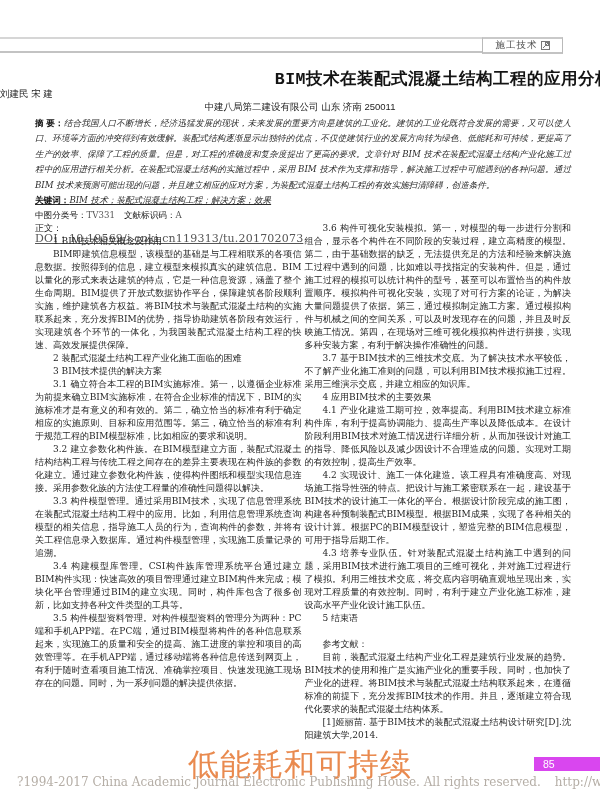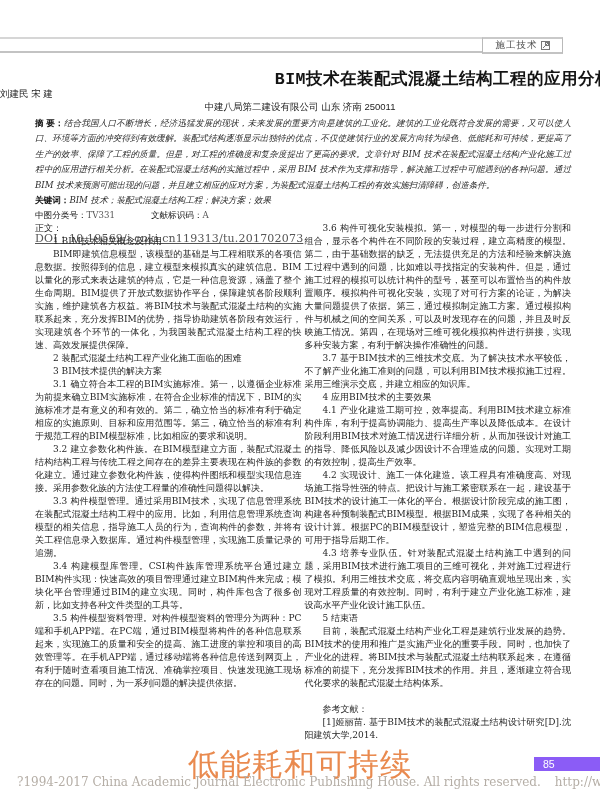--- a/index.html
+++ b/index.html
@@ -22,40 +22,40 @@
   .authors{position:absolute;top:88px;left:0;width:100%;
     font-family:"Liberation Sans","DejaVu Sans",sans-serif;font-size:9.5px;color:#222;}
   .affiliation{position:absolute;top:101px;left:0;width:100%;text-align:center;
     font-family:"Liberation Sans","DejaVu Sans",sans-serif;font-size:9.5px;color:#222;}
 
   
   .meta{position:absolute;left:35px;right:29px;top:116px;}
   .meta p{margin:0;}
   .abstract{font-size:8.6px;line-height:15.4px;text-align:justify;font-style:italic;color:#2b2b2b;}
   .abstract .lbl,.kline .lbl{font-style:normal;font-family:"Liberation Sans","DejaVu Sans",sans-serif;font-weight:bold;color:#111;}
-  .kline{font-size:8.6px;line-height:15.4px;font-style:italic;color:#2b2b2b;}
+  .kline{font-size:8.6px;line-height:15.4px;font-style:italic;color:#2b2b2b;text-decoration:underline;}
   .clc{font-size:8.6px;line-height:15px;font-style:normal;}
   .clc .lbl{font-family:"Liberation Sans","DejaVu Sans",sans-serif;font-weight:normal;color:#111;}
-  .clc .gap-left{margin-left:36px;}
+  .clc .gap-left{margin-left:9px;}
   .clc .val{color:#555;}
   .doi{font-size:11px;color:#555;margin-top:8px !important;letter-spacing:0.2px;text-decoration:underline;}
 
   
   .bodywrap{position:absolute;left:35px;right:29px;top:222px;display:flex;gap:3px;}
   .col{flex:1;min-width:0;}
   .body-par{margin:0;font-size:9px;line-height:13px;text-align:justify;text-indent:2em;color:#262626;}
   .no-indent{text-indent:0;}
   .gap{margin-top:13px;}
 
   
   .watermark{position:absolute;top:744px;left:50%;transform:translateX(-50%);
     font-size:31px;font-weight:500;color:#e98a4f;white-space:nowrap;letter-spacing:1px;}
 
   
-  .page-badge{position:absolute;top:757px;right:0;width:66px;height:14px;background:#8b5cf6;
+  .page-badge{position:absolute;top:757px;right:0;width:66px;height:14px;background:#d946ef;
     color:#ffffff;font-family:"Liberation Sans","DejaVu Sans",sans-serif;font-size:10.5px;
     display:flex;align-items:center;padding-left:9px;box-sizing:border-box;}
 
   
   .copyright{position:absolute;top:775px;left:17px;font-size:12px;color:#b5aea6;white-space:nowrap;}
   .copyright .url{margin-left:14px;}
 </style>
 </head>
 <body>
 
@@ -100,22 +100,22 @@
     </div>
     <div class="col">
       <div>
           <p class="body-par">3.6 构件可视化安装模拟。第一，对模型的每一步进行分割和组合，显示各个构件在不同阶段的安装过程，建立高精度的模型。第二，由于基础数据的缺乏，无法提供充足的方法和经验来解决施工过程中遇到的问题，比如难以寻找指定的安装构件。但是，通过施工过程的模拟可以统计构件的型号，甚至可以布置恰当的构件放置顺序。模拟构件可视化安装，实现了对可行方案的论证，为解决大量问题提供了依据。第三，通过模拟制定施工方案。通过模拟构件与机械之间的空间关系，可以及时发现存在的问题，并且及时反映施工情况。第四，在现场对三维可视化模拟构件进行拼接，实现多种安装方案，有利于解决操作准确性的问题。</p>
           <p class="body-par">3.7 基于BIM技术的三维技术交底。为了解决技术水平较低，不了解产业化施工准则的问题，可以利用BIM技术模拟施工过程。采用三维演示交底，并建立相应的知识库。</p>
           <p class="body-par">4 应用BIM技术的主要效果</p>
           <p class="body-par">4.1 产业化建造工期可控，效率提高。利用BIM技术建立标准构件库，有利于提高协调能力、提高生产率以及降低成本。在设计阶段利用BIM技术对施工情况进行详细分析，从而加强设计对施工的指导、降低风险以及减少因设计不合理造成的问题。实现对工期的有效控制，提高生产效率。</p>
           <p class="body-par">4.2 实现设计、施工一体化建造。该工程具有准确度高、对现场施工指导性强的特点。把设计与施工紧密联系在一起，建设基于BIM技术的设计施工一体化的平台。根据设计阶段完成的施工图，构建各种预制装配式BIM模型。根据BIM成果，实现了各种相关的设计计算。根据PC的BIM模型设计，塑造完整的BIM信息模型，可用于指导后期工作。</p>
           <p class="body-par">4.3 培养专业队伍。针对装配式混凝土结构施工中遇到的问题，采用BIM技术进行施工项目的三维可视化，并对施工过程进行了模拟。利用三维技术交底，将交底内容明确直观地呈现出来，实现对工程质量的有效控制。同时，有利于建立产业化施工标准，建设高水平产业化设计施工队伍。</p>
           <p class="body-par">5 结束语</p>
+          <p class="body-par gap">参考文献：</p>
           <p class="body-par">目前，装配式混凝土结构产业化工程是建筑行业发展的趋势。BIM技术的使用和推广是实施产业化的重要手段。同时，也加快了产业化的进程。将BIM技术与装配式混凝土结构联系起来，在遵循标准的前提下，充分发挥BIM技术的作用。并且，逐渐建立符合现代化要求的装配式混凝土结构体系。</p>
-          <p class="body-par gap">参考文献：</p>
           <p class="body-par">[1]姬丽苗. 基于BIM技术的装配式混凝土结构设计研究[D].沈阳建筑大学,2014.</p>
         </div>
     </div>
   </div>
 
   <div class="watermark">低能耗和可持续</div>
 
   <div class="page-badge">
     <span>85</span>
   </div>

